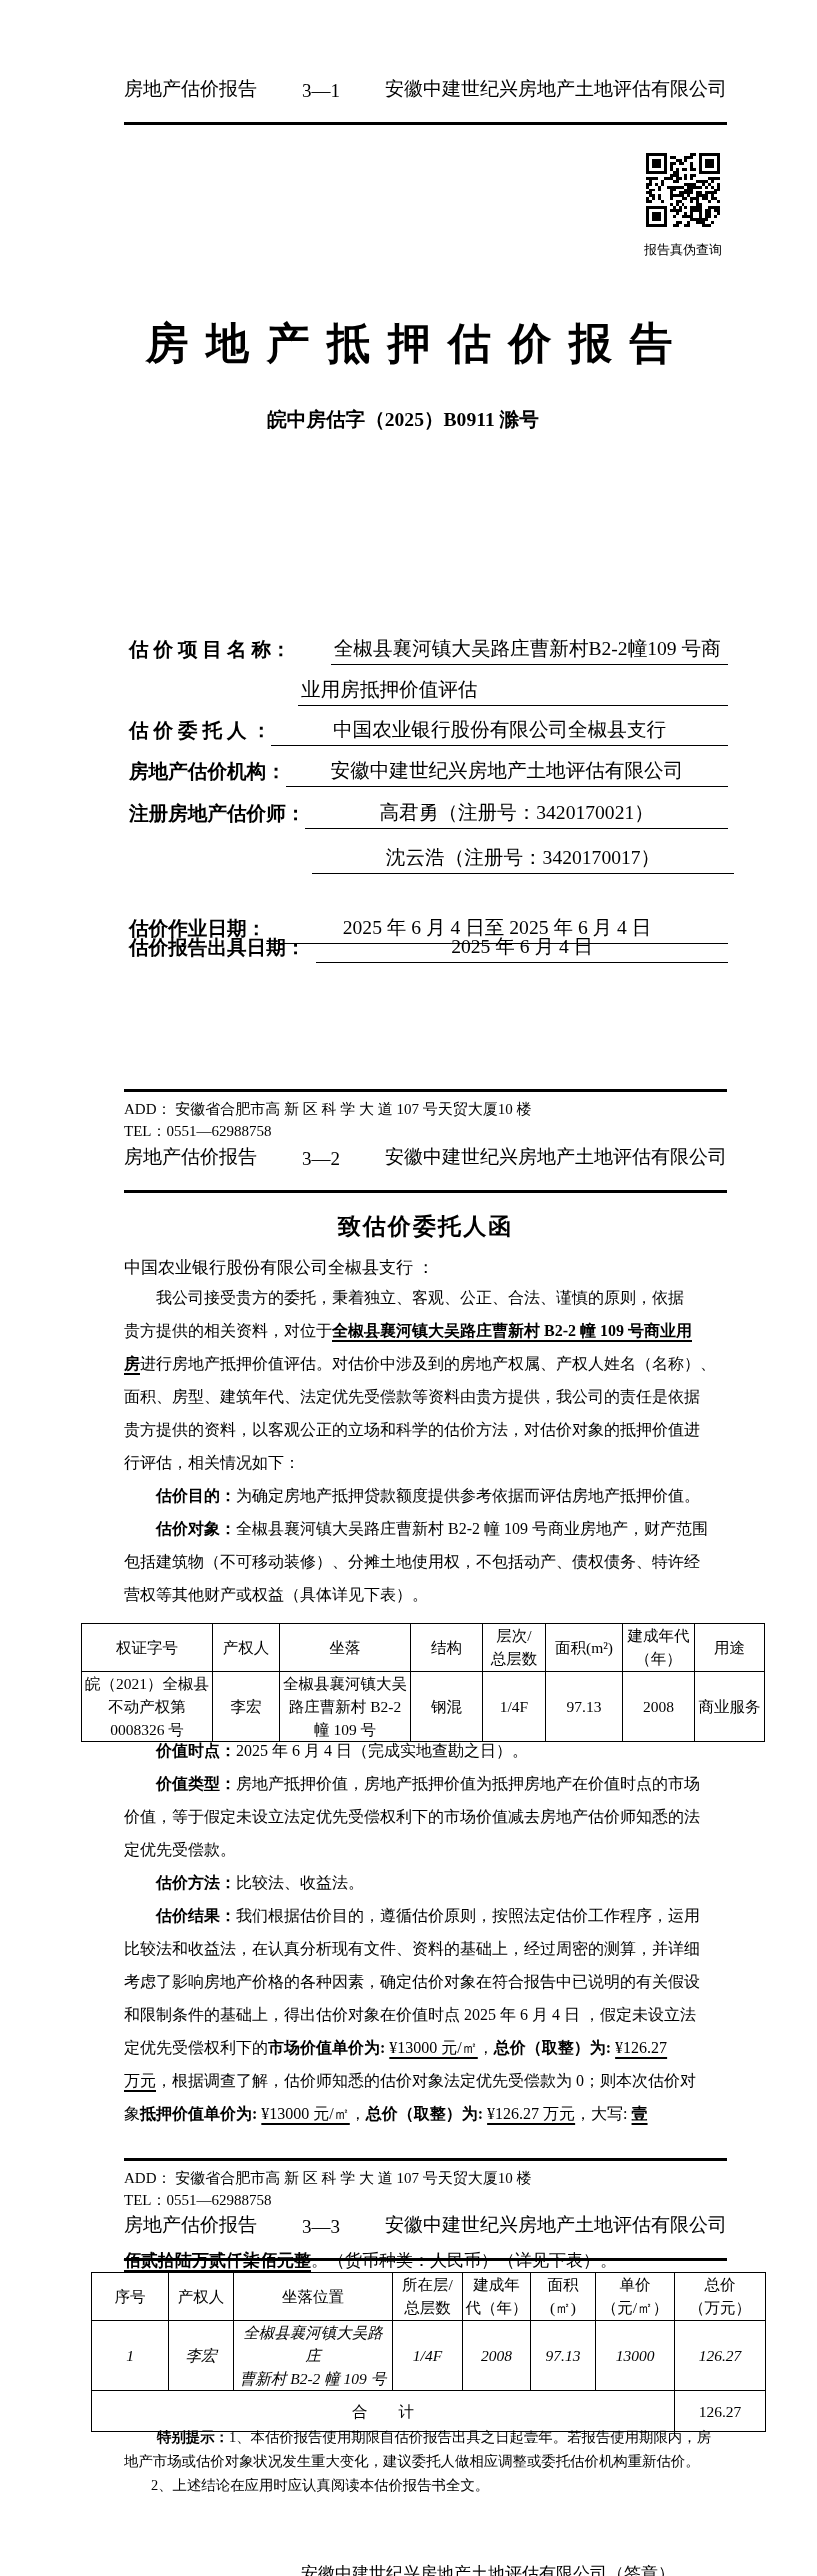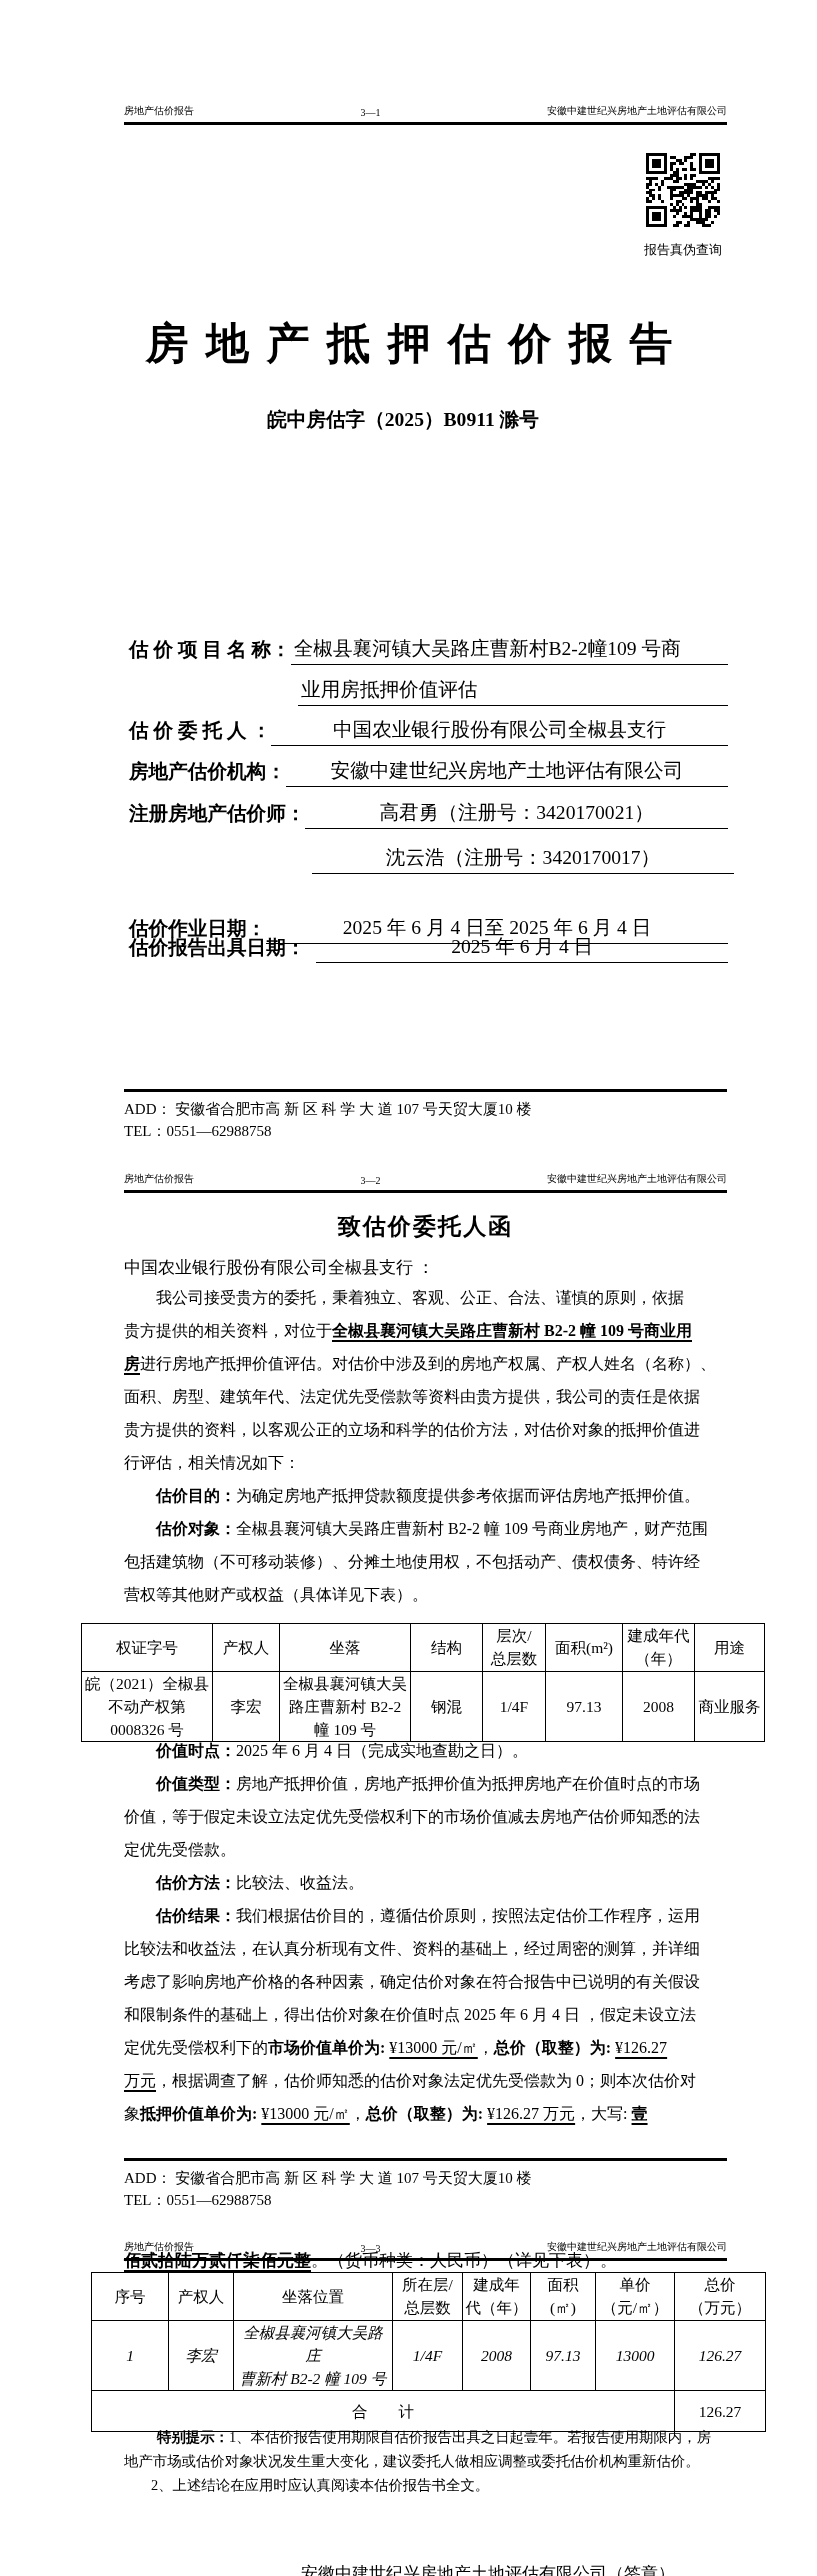--- a/index.html
+++ b/index.html
@@ -1,21 +1,21 @@
 <!DOCTYPE html>
 <html style="font-size:8.2px"><head>
 <meta charset="utf-8">
 <style>
   html,body{margin:0;padding:0;background:#ffffff;}
   #doc{position:relative;width:818px;height:3349px;background:#ffffff;color:#000;
        font-family:"Liberation Serif","DejaVu Serif",serif;overflow:hidden;}
 
   
   .pg-header{position:absolute;left:124px;width:603px;display:flex;justify-content:space-between;
-             align-items:flex-end;font-size:10px;padding-bottom:4px;border-bottom:3.1px solid #000;margin-top:28px;}
+             align-items:flex-end;font-size:19px;padding-bottom:20px;border-bottom:3.1px solid #000;}
   .pg-header span{white-space:pre;}
   .pg-footer{position:absolute;left:124px;width:603px;border-top:3.1px solid #000;
              padding-top:7.2px;font-size:15px;line-height:21.6px;}
   .pg-footer div{white-space:pre;}
 
   
   .qr{position:absolute;left:646px;top:153px;width:74px;height:74px;}
   .qr svg{width:100%;height:100%;shape-rendering:crispEdges;}
   .qr-caption{position:absolute;left:639px;top:241px;width:88px;text-align:center;font-size:13px;font-weight:400;}
   .doc-title{position:absolute;left:0;top:315px;width:818px;text-align:center;
@@ -286,21 +286,21 @@
         <rect x="19" y="24" width="1" height="1" fill="#000"></rect>
         <rect x="20" y="24" width="1" height="1" fill="#000"></rect>
         <rect x="21" y="24" width="1" height="1" fill="#000"></rect>
       </svg>
   </div>
   <div class="qr-caption">报告真伪查询</div>
 
   <div class="doc-title">房地产抵押估价报告</div>
   <div class="doc-no">皖中房估字（2025）B0911 滁号</div>
 
-  <div class="field" style="top:637px;">
+  <div class="field" style="top:637px;gap:40px;">
     <span class="lbl">估 价 项 目 名 称：</span>
     <span class="val left">全椒县襄河镇大吴路庄曹新村B2-2幢109 号商</span>
   </div>
   <div class="field" style="top:678px;left:298px;width:430px;">
     <span class="val left">业用房抵押价值评估</span>
   </div>
   <div class="field" style="top:718px;">
     <span class="lbl">估 价 委 托 人 ：</span>
     <span class="val">中国农业银行股份有限公司全椒县支行</span>
   </div>

